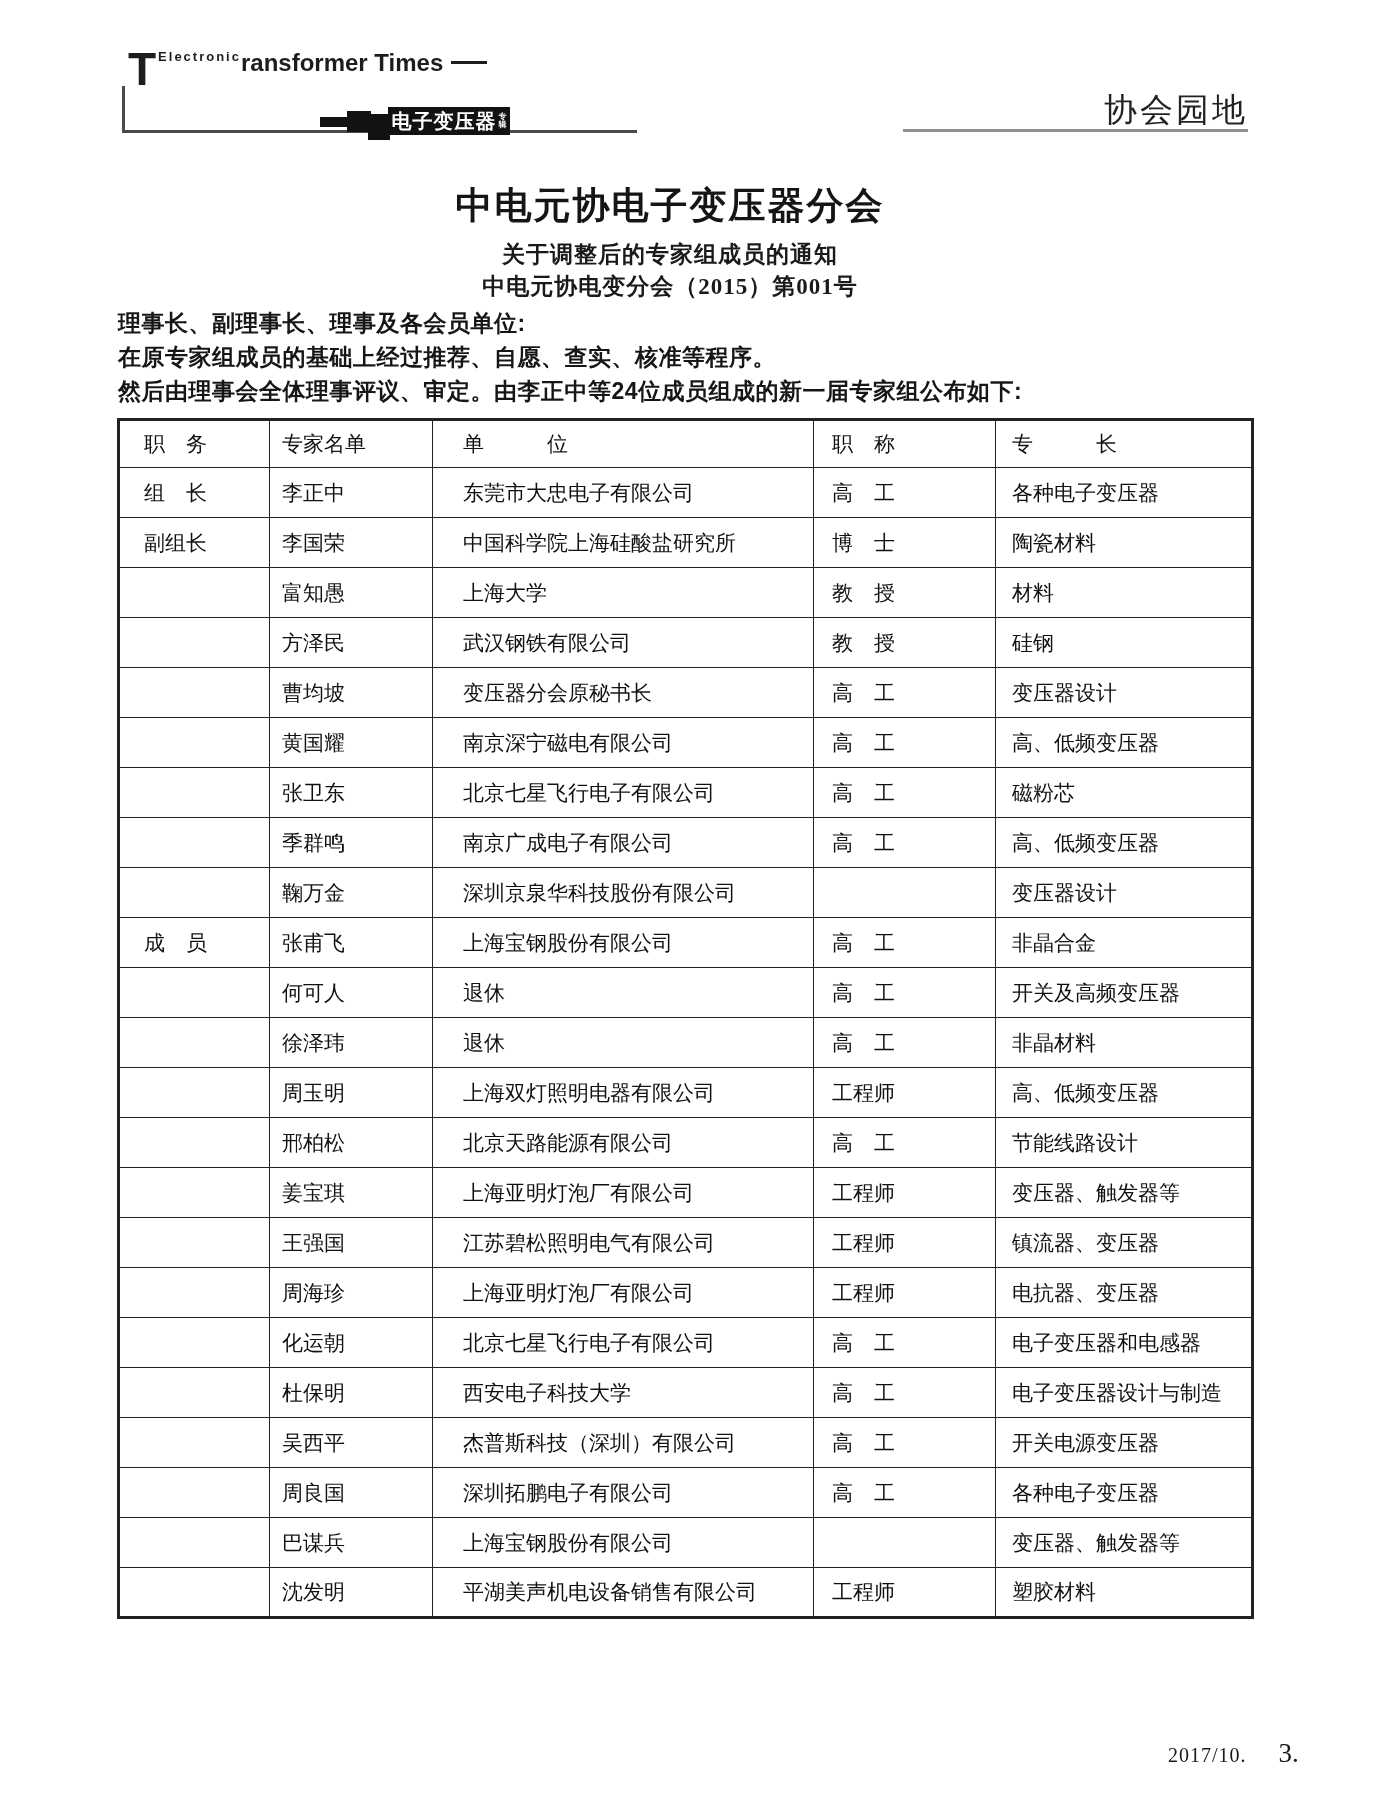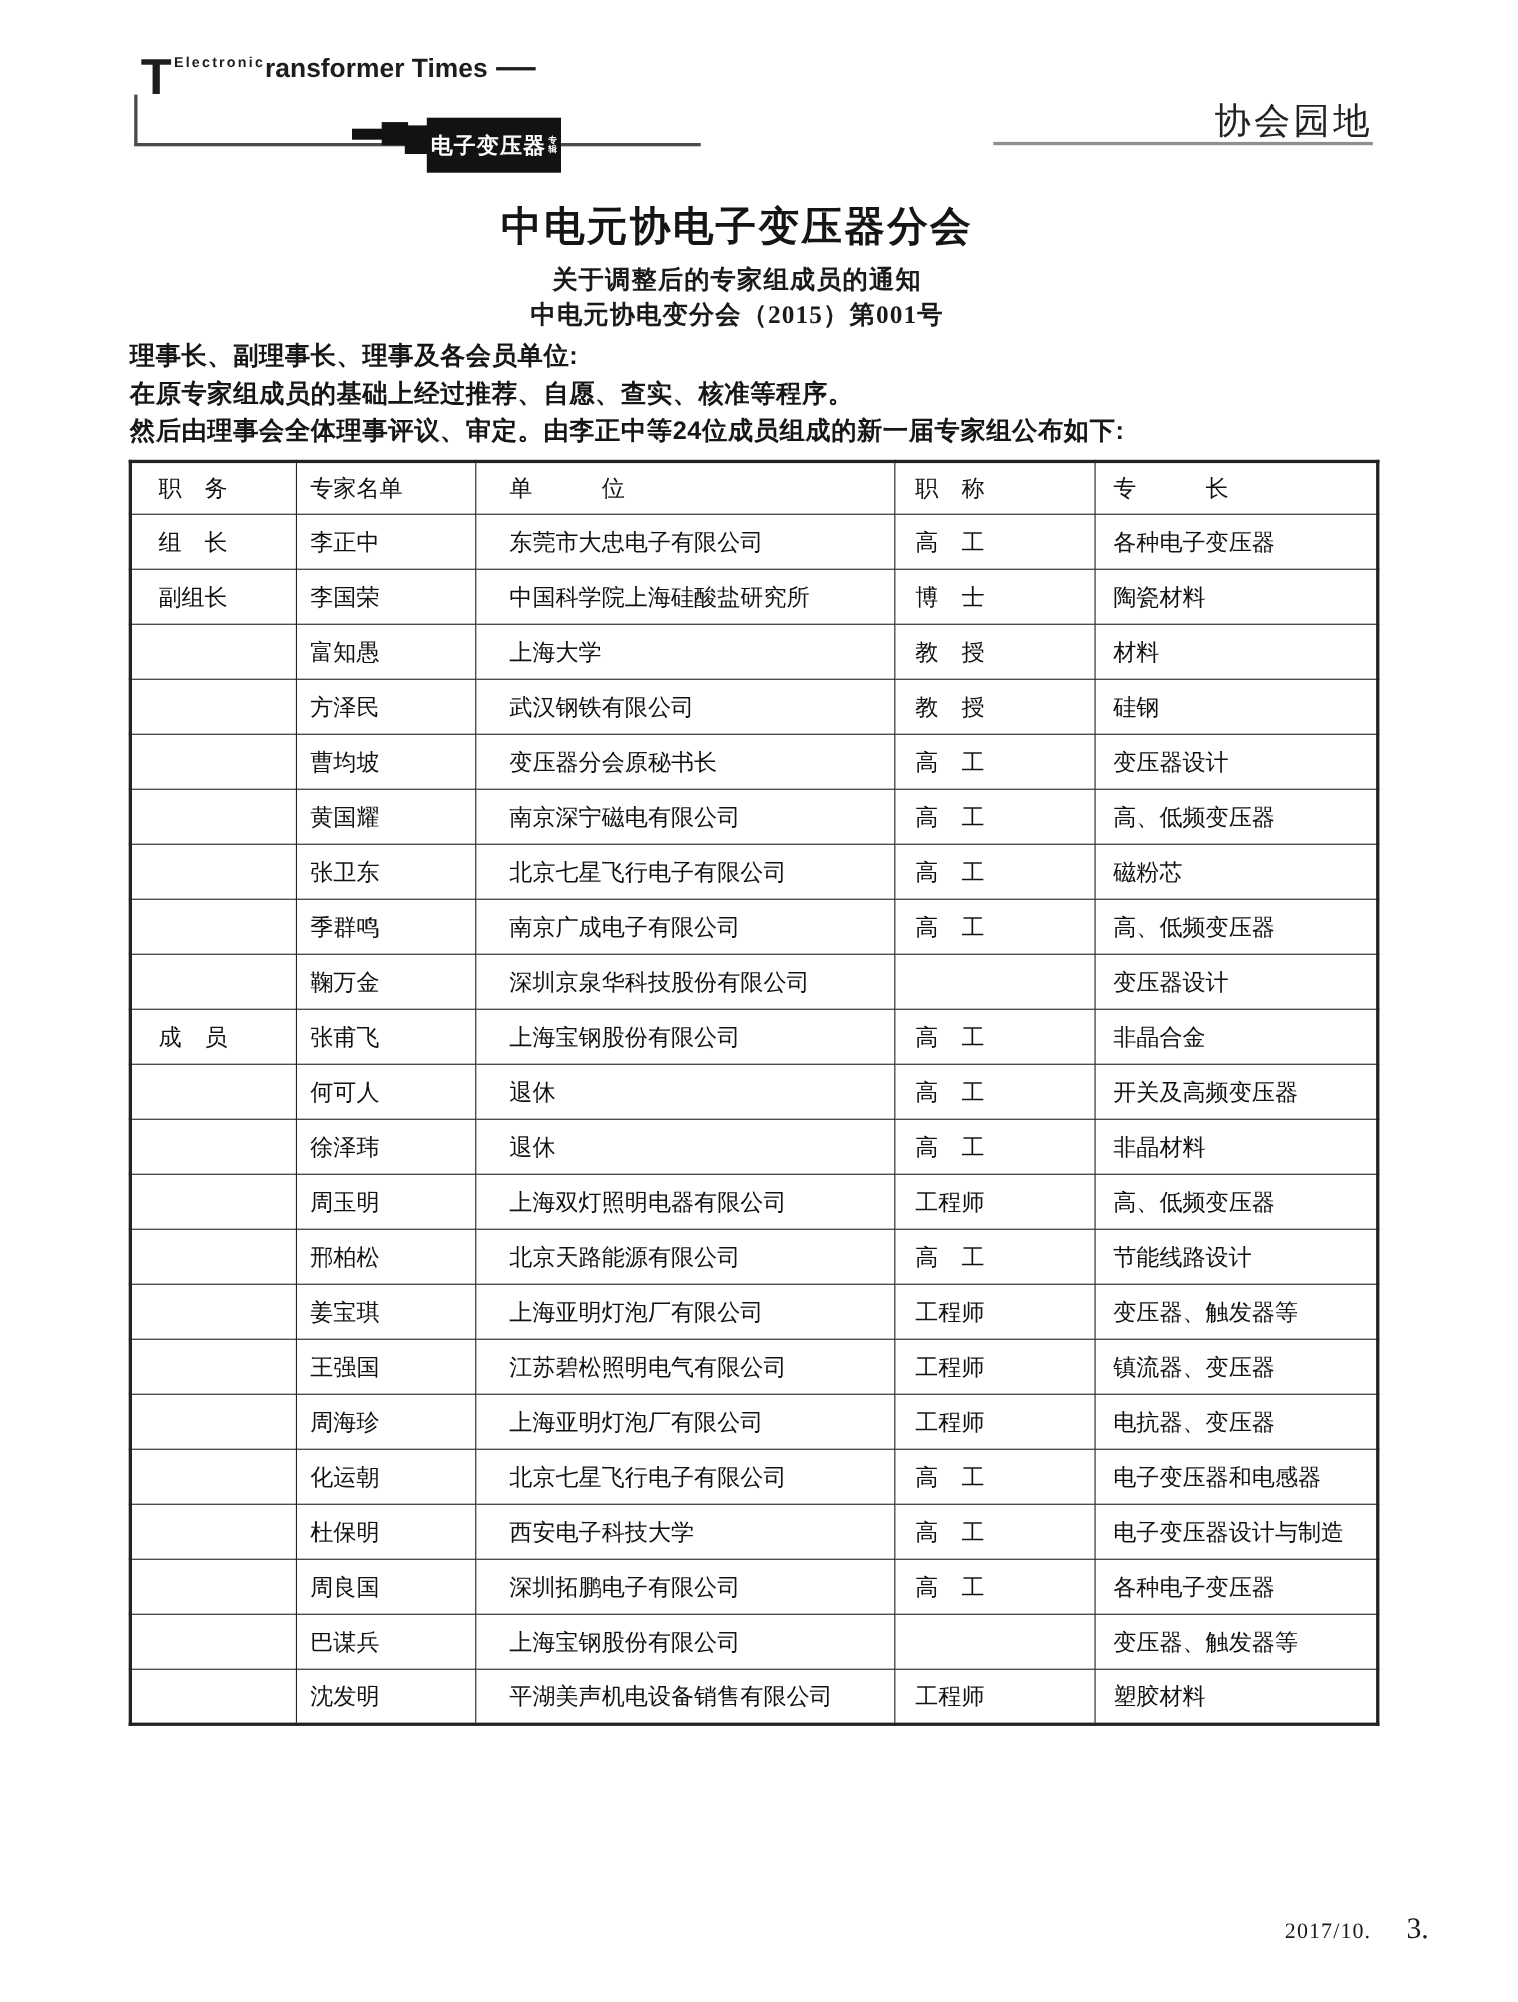--- a/index.html
+++ b/index.html
@@ -18,21 +18,21 @@
   .logo-main{font-size:24px;line-height:1.05;white-space:nowrap;display:flex;align-items:center;}
   .logo-dash{display:inline-block;width:36px;height:3px;background:#1d1d1d;margin-left:8px;}
   .frame-v{left:122px;top:86px;width:3px;height:46px;background:#4a4a4a;}
   .frame-h{left:122px;top:130px;width:515px;height:3px;background:#4a4a4a;}
   .rule-right{left:903px;top:129px;width:345px;height:3px;background:#8f8f8f;}
 
   .badge-step{background:#121212;}
   .bs1{left:320px;top:117px;width:30px;height:10px;}
   .bs2{left:347px;top:111px;width:24px;height:21px;}
   .bs3{left:368px;top:114px;width:22px;height:26px;}
-  .badge-main{left:388px;top:107px;width:122px;height:50px;background:#121212;
+  .badge-main{left:388px;top:107px;width:122px;height:28px;background:#121212;
       display:flex;align-items:center;justify-content:center;z-index:2;}
   .badge-text{color:#fff;font-family:"Liberation Sans", sans-serif;font-weight:bold;
       font-size:20px;letter-spacing:1px;white-space:nowrap;}
   .badge-tag{display:inline-flex;flex-direction:column;color:#fff;font-size:8px;
       line-height:1.05;margin-left:2px;font-weight:bold;}
   .corner-label{right:132px;top:88px;font-family:"Liberation Sans", sans-serif;
       font-weight:normal;font-size:33px;letter-spacing:3px;color:#222;}
 
   
   .doc-title{left:0;top:181px;width:1340px;text-align:center;font-size:37px;
@@ -248,20 +248,27 @@
       </tr>
       <tr>
         <td class="c0"></td>
         <td class="c1">杜保明</td>
         <td class="c2">西安电子科技大学</td>
         <td class="c3">高　工</td>
         <td class="c4">电子变压器设计与制造</td>
       </tr>
       <tr>
         <td class="c0"></td>
+        <td class="c1">吴西平</td>
+        <td class="c2">杰普斯科技（深圳）有限公司</td>
+        <td class="c3">高　工</td>
+        <td class="c4">开关电源变压器</td>
+      </tr>
+      <tr>
+        <td class="c0"></td>
         <td class="c1">周良国</td>
         <td class="c2">深圳拓鹏电子有限公司</td>
         <td class="c3">高　工</td>
         <td class="c4">各种电子变压器</td>
       </tr>
       <tr>
         <td class="c0"></td>
         <td class="c1">巴谋兵</td>
         <td class="c2">上海宝钢股份有限公司</td>
         <td class="c3"></td>

